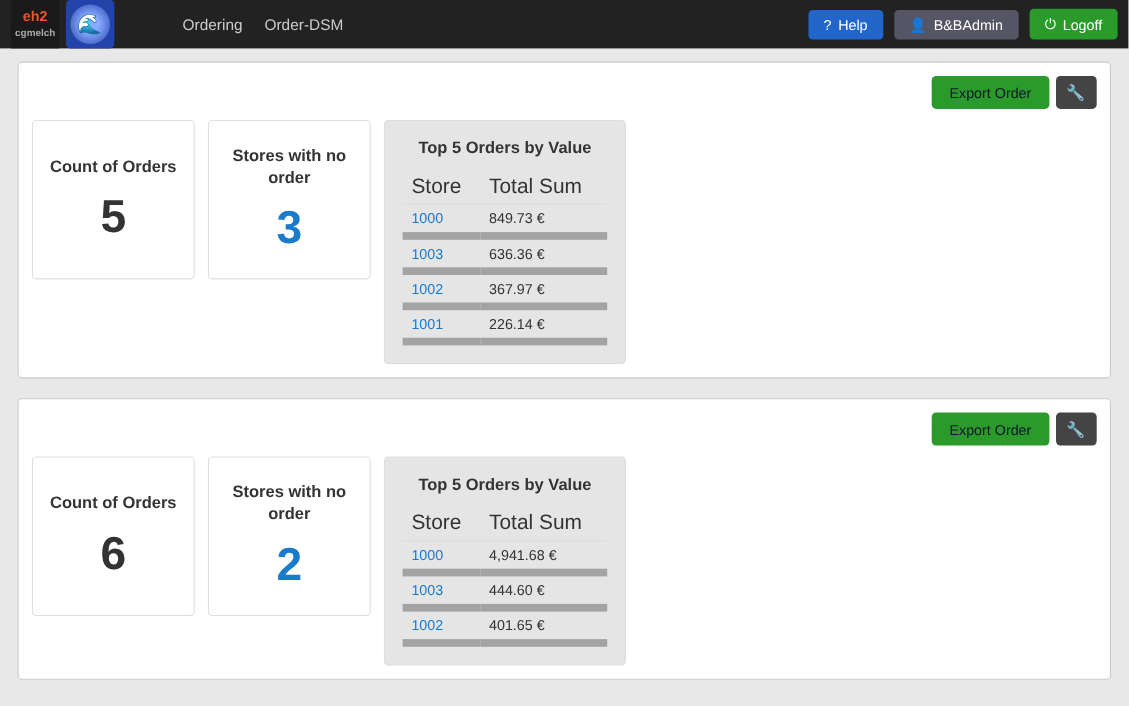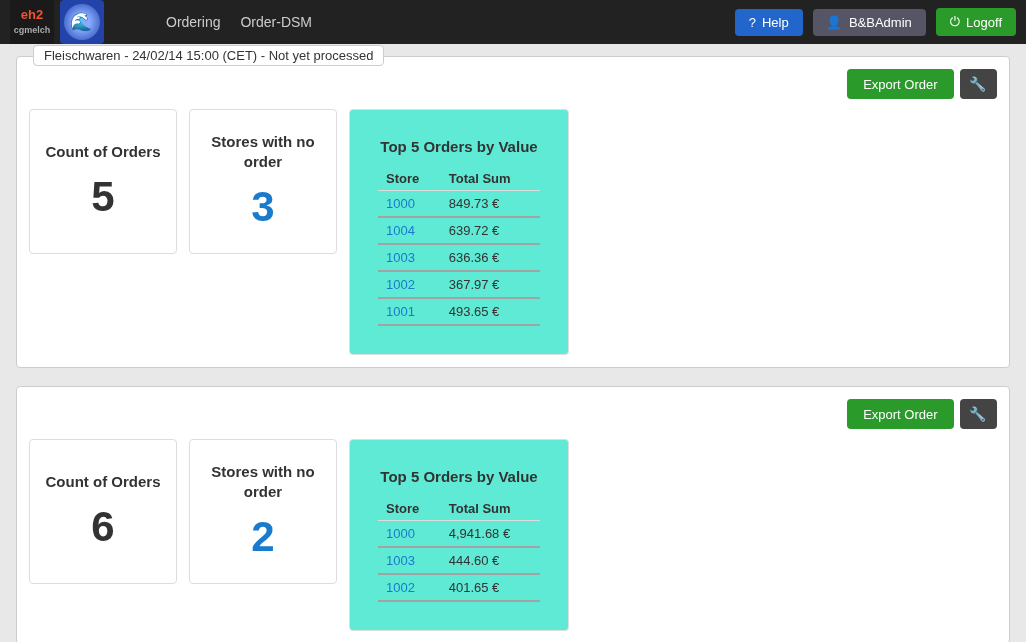--- a/index.html
+++ b/index.html
@@ -89,21 +89,21 @@
       align-items: flex-start;
     }
     .export-row {
       display: flex;
       justify-content: flex-end;
       margin-bottom: 8px;
       gap: 6px;
     }
     .export-btn {
       background: #2a9a2a;
-      color: #ffffff;
+      color: #0f172a;
       border: none;
       border-radius: 4px;
       padding: 7px 16px;
       font-size: 13px;
       cursor: pointer;
     }
     .wrench-btn {
       background: #444;
       color: white;
       border: none;
@@ -136,49 +136,49 @@
     }
     .stat-value {
       font-size: 42px;
       font-weight: bold;
       color: #333;
     }
     .stat-value.blue { color: #1a7acc; }
 
     
     .table-card {
-      background: #5eead4;
+      background: #e5e5e5;
       border: 1px solid #ddd;
       border-radius: 4px;
-      padding: 28px;
+      padding: 16px;
       min-width: 220px;
     }
     .table-card h3 {
       text-align: center;
       font-size: 15px;
       color: #333;
       margin-bottom: 12px;
       font-weight: bold;
     }
     .orders-table {
       width: 100%;
       border-collapse: collapse;
     }
     .orders-table th {
       text-align: left;
-      font-size: 13px;
-      font-weight: bold;
+      font-size: 19px;
+      font-weight: normal;
       color: #333;
       padding: 4px 8px;
       border-bottom: 1px solid #ddd;
     }
     .orders-table td {
       padding: 5px 8px;
       font-size: 13px;
-      border-bottom: 2px solid #a3a3a3;
+      border-bottom: 7px solid #a3a3a3;
     }
     .orders-table td.store-link { color: #1a7acc; cursor: pointer; }
     .orders-table td.total { color: #333; }
   </style>
 </head>
 <body>
 
 <nav class="navbar">
   <div class="logo-area">
     <div class="logo-box">
@@ -207,23 +207,20 @@
   </button>
   <button class="nav-btn btn-green">
     <span>⏻</span>
     <span>Logoff</span>
   </button>
 </nav>
 
 <div class="main">
 
   <div class="section">
-    <div class="section-header">
-      <span>Fleischwaren  -  24/02/14 15:00 (CET)  -  Not yet processed</span>
-    </div>
     <div class="export-row">
       <button class="export-btn">Export Order</button>
       <button class="wrench-btn">🔧</button>
     </div>
     <div class="section-body">
       <div class="stat-card">
         <div class="stat-label">Count of Orders</div>
         <div class="stat-value">5</div>
       </div>
       <div class="stat-card">
@@ -238,34 +235,30 @@
               <th>Store</th>
               <th>Total Sum</th>
             </tr>
           </thead>
           <tbody id="tbody-1">
               <tr>
                 <td class="store-link">1000</td>
                 <td class="total">849.73 €</td>
               </tr>
               <tr>
-                <td class="store-link">1004</td>
-                <td class="total">639.72 €</td>
-              </tr>
-              <tr>
                 <td class="store-link">1003</td>
                 <td class="total">636.36 €</td>
               </tr>
               <tr>
                 <td class="store-link">1002</td>
                 <td class="total">367.97 €</td>
               </tr>
               <tr>
                 <td class="store-link">1001</td>
-                <td class="total">493.65 €</td>
+                <td class="total">226.14 €</td>
               </tr>
             </tbody>
         </table>
       </div>
     </div>
   </div>
 
   <div class="section">
     <div class="export-row">
       <button class="export-btn">Export Order</button>

